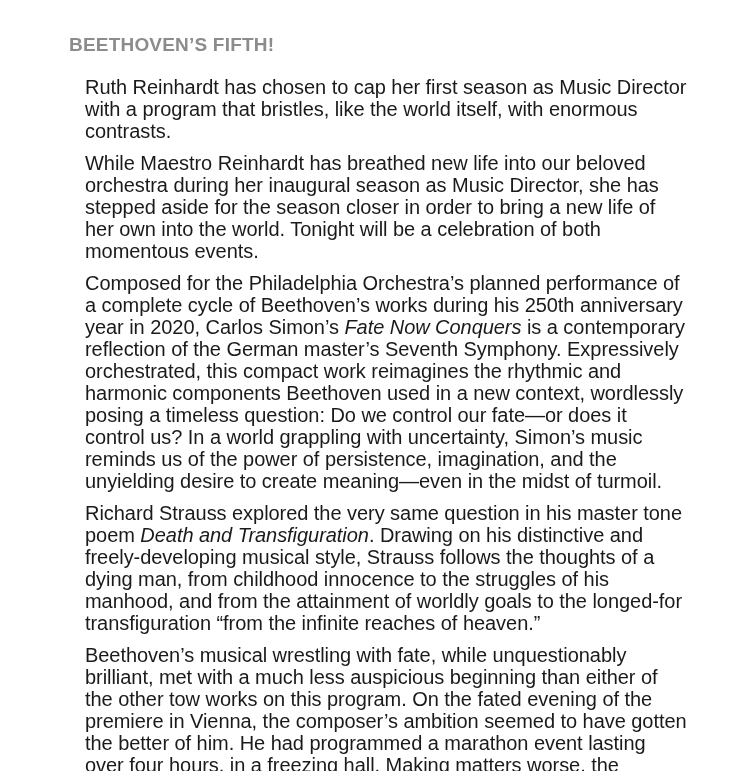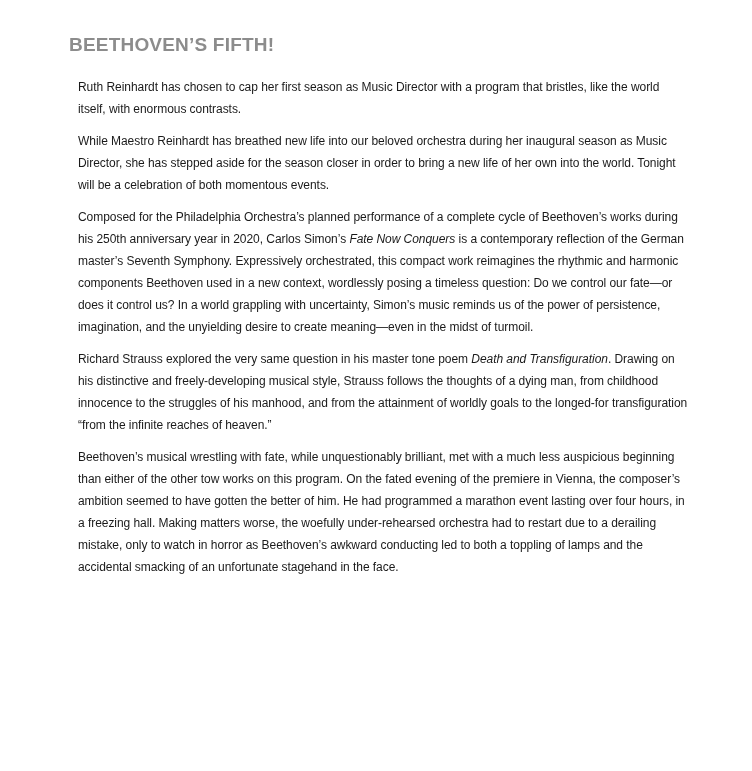--- a/index.html
+++ b/index.html
@@ -13,22 +13,22 @@
   }
   h1 {
     margin: 0 0 18px 0;
     font-size: 19px;
     font-weight: bold;
     color: #8c8c8c;
     letter-spacing: 0.2px;
     line-height: 26px;
   }
   p {
-    margin: 0 0 10px 9px;
-    font-size: 12px;
+    margin: 0 0 10px 16px;
+    font-size: 20px;
     line-height: 22px;
     letter-spacing: -0.05px;
   }
   em { font-style: italic; }
 </style>
 </head>
 <body>
 
 <div class="page">
   <h1>BEETHOVEN’S FIFTH!</h1>

